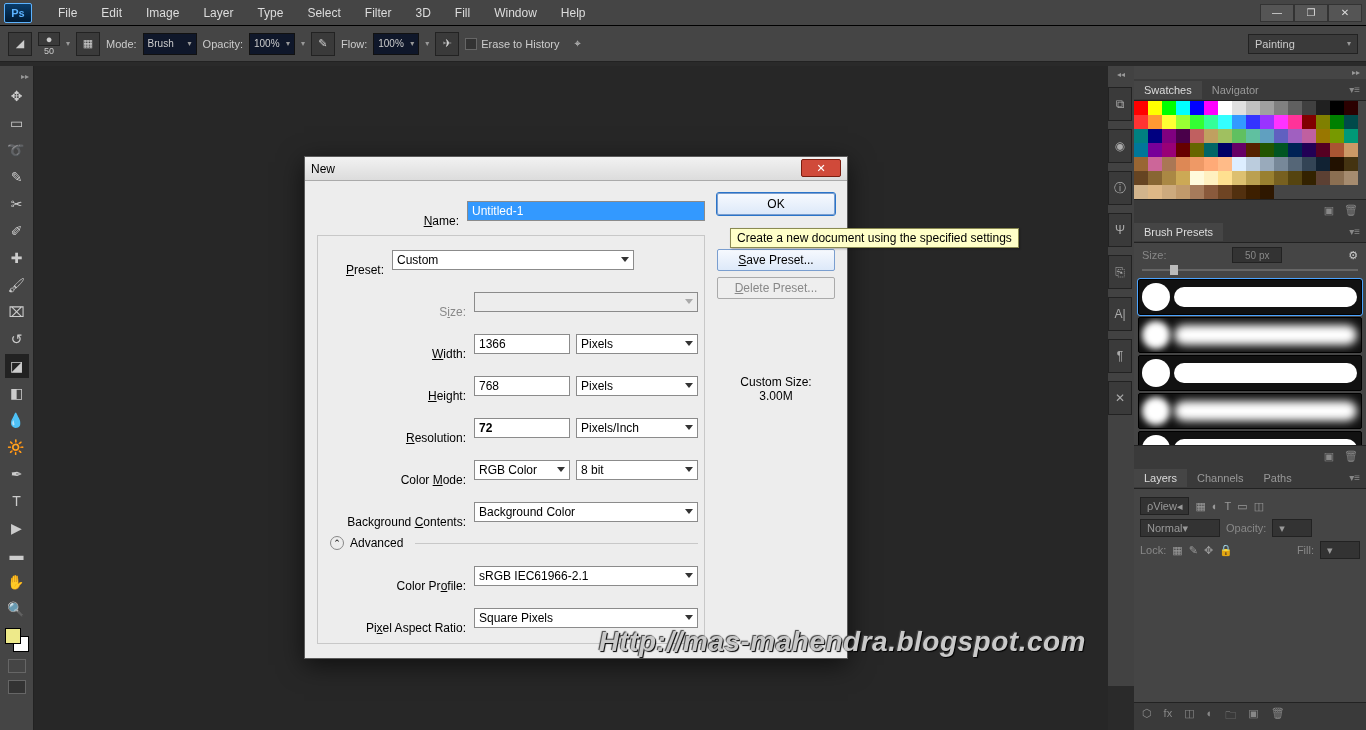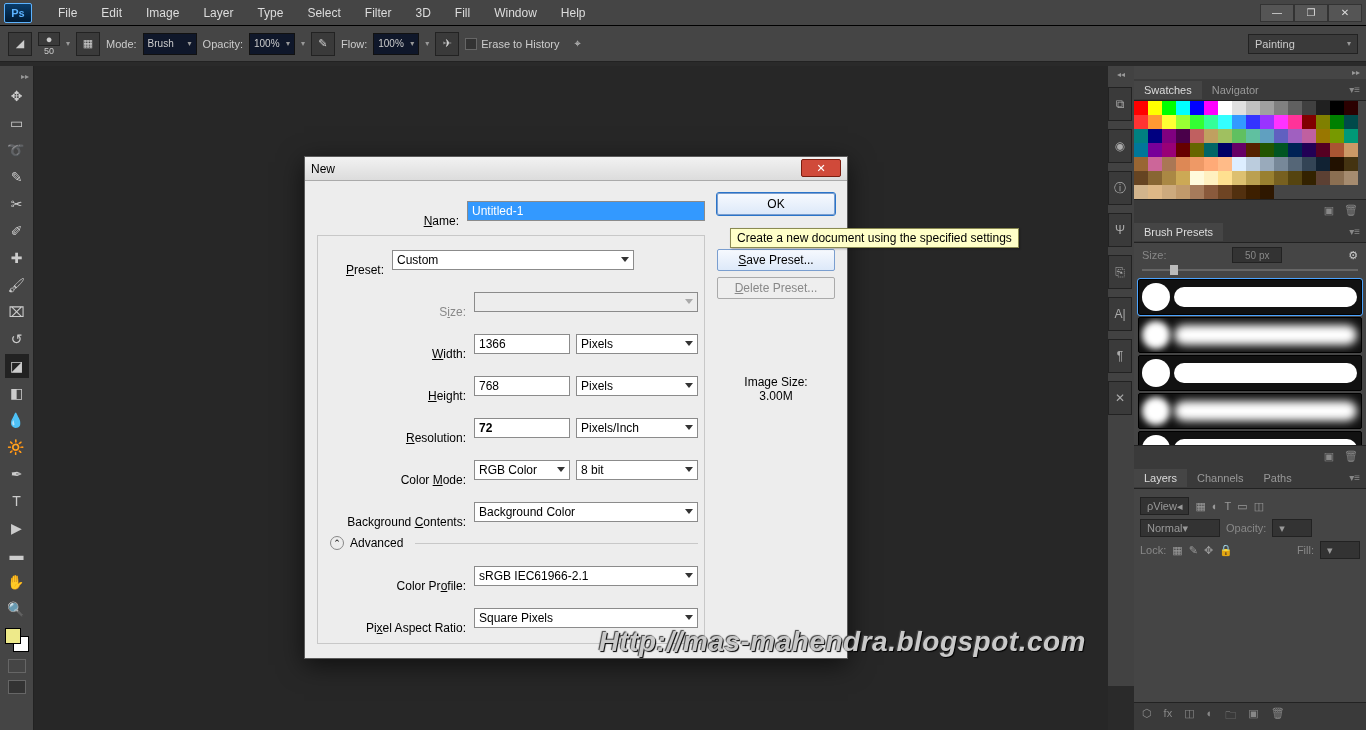--- a/index.html
+++ b/index.html
@@ -487,21 +487,21 @@
             </div>
         </div>
       </div>
     </div>
     <div class="dlg-right">
       <div class="btn" style="outline:1px solid #2a74c9">OK</div>
       <div class="btn" style="visibility:hidden">Cancel</div>
       <div class="btn"><u>S</u>ave Preset...</div>
       <div class="btn disabled"><u>D</u>elete Preset...</div>
       <div class="img-size">
-        <div>Image Size:</div>
+        <div>Custom Size:</div>
         <div>3.00M</div>
       </div>
     </div>
   </div>
 </div>
 
 <div class="tooltip">Create a new document using the specified settings</div>
 
 <div class="watermark">Http://mas-mahendra.blogspot.com</div>
 

